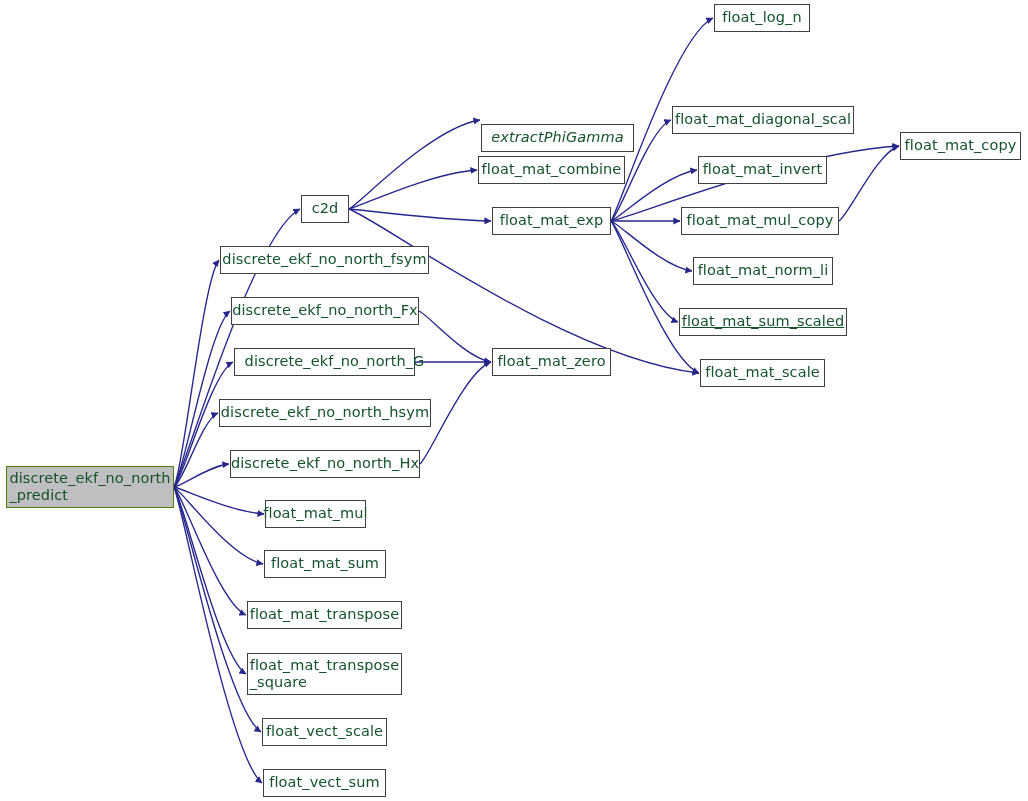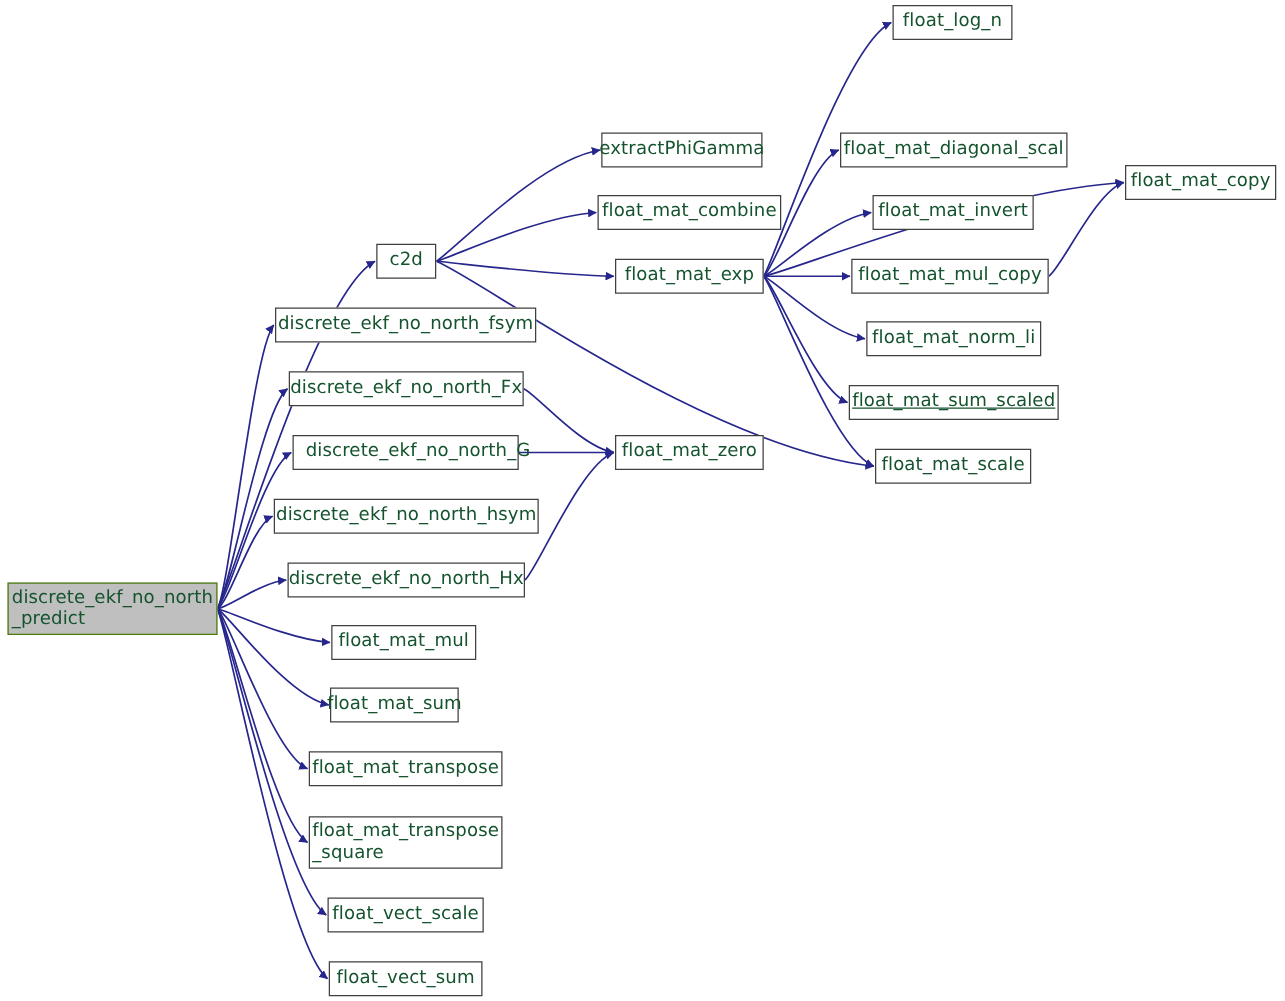--- a/index.html
+++ b/index.html
@@ -86,28 +86,28 @@
       </g>
   </svg>
 <div class="node current" style="left: 6px; top: 466px; width: 168px; height: 42px;">discrete_ekf_no_north
 _predict</div>
     <div class="node" style="left: 301px; top: 195px; width: 48px; height: 28px;">c2d</div>
     <div class="node" style="left: 220px; top: 246px; width: 209px; height: 28px;">discrete_ekf_no_north_fsym</div>
     <div class="node" style="left: 231px; top: 297px; width: 188px; height: 28px;">discrete_ekf_no_north_Fx</div>
     <div class="node" style="left: 234px; top: 348px; width: 181px; height: 28px; padding-left: 20px;">discrete_ekf_no_north_G</div>
     <div class="node" style="left: 230px; top: 450px; width: 190px; height: 28px;">discrete_ekf_no_north_Hx</div>
     <div class="node" style="left: 219px; top: 399px; width: 212px; height: 28px;">discrete_ekf_no_north_hsym</div>
-    <div class="node" style="left: 265px; top: 500px; width: 116px; height: 28px;">float_mat_mul</div>
-    <div class="node" style="left: 264px; top: 550px; width: 103px; height: 28px;">float_mat_sum</div>
+    <div class="node" style="left: 265px; top: 500px; width: 101px; height: 28px;">float_mat_mul</div>
+    <div class="node" style="left: 264px; top: 550px; width: 122px; height: 28px;">float_mat_sum</div>
     <div class="node" style="left: 247px; top: 601px; width: 155px; height: 28px;">float_mat_transpose</div>
     <div class="node" style="left: 247px; top: 653px; width: 155px; height: 42px;">float_mat_transpose
 _square</div>
     <div class="node" style="left: 262px; top: 718px; width: 125px; height: 28px;">float_vect_scale</div>
     <div class="node" style="left: 263px; top: 769px; width: 123px; height: 28px;">float_vect_sum</div>
-    <div class="node" style="left: 481px; top: 106px; width: 129px; height: 28px;">extractPhiGamma</div>
+    <div class="node" style="left: 481px; top: 124px; width: 153px; height: 28px; font-style: italic;">extractPhiGamma</div>
     <div class="node" style="left: 478px; top: 156px; width: 147px; height: 28px;">float_mat_combine</div>
     <div class="node" style="left: 492px; top: 207px; width: 119px; height: 28px;">float_mat_exp</div>
     <div class="node" style="left: 492px; top: 348px; width: 119px; height: 28px;">float_mat_zero</div>
     <div class="node" style="left: 714px; top: 4px; width: 96px; height: 28px;">float_log_n</div>
     <div class="node" style="left: 672px; top: 106px; width: 182px; height: 28px;">float_mat_diagonal_scal</div>
     <div class="node" style="left: 698px; top: 156px; width: 129px; height: 28px;">float_mat_invert</div>
     <div class="node" style="left: 681px; top: 207px; width: 158px; height: 28px;">float_mat_mul_copy</div>
     <div class="node" style="left: 693px; top: 257px; width: 140px; height: 28px;">float_mat_norm_li</div>
     <div class="node" style="left: 679px; top: 308px; width: 168px; height: 28px; text-decoration: underline;">float_mat_sum_scaled</div>
     <div class="node" style="left: 700px; top: 359px; width: 125px; height: 28px;">float_mat_scale</div>

